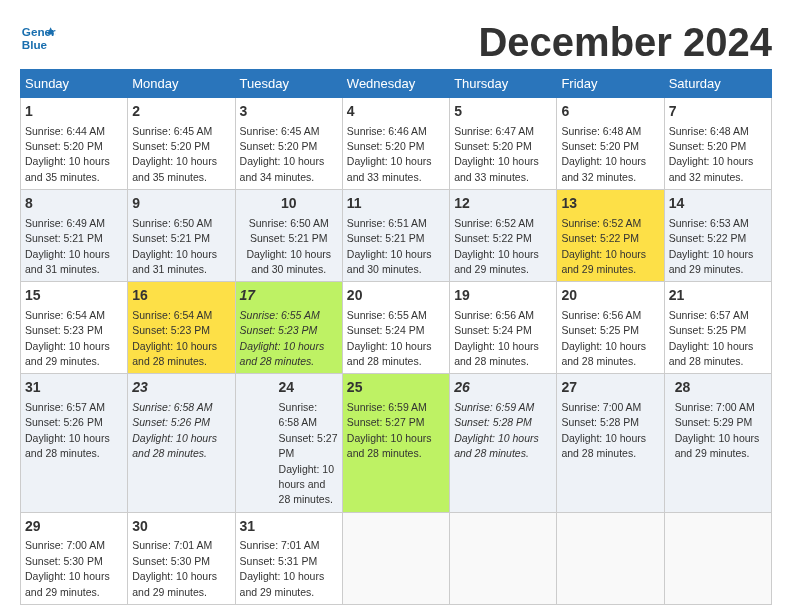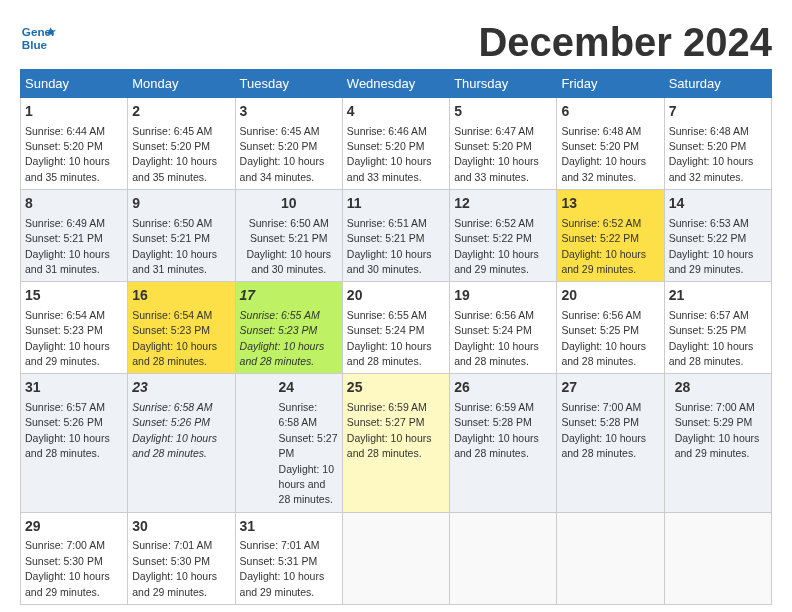--- a/index.html
+++ b/index.html
@@ -197,25 +197,25 @@
         <span class="day-info">Sunrise: 6:57 AM<br>Sunset: 5:26 PM<br>Daylight: 10 hours and 28 minutes.</span>
       </td>
           <td style="background-color: rgb(238, 242, 247); font-style: italic;">
         <span class="day-num">23</span>
         <span class="day-info">Sunrise: 6:58 AM<br>Sunset: 5:26 PM<br>Daylight: 10 hours and 28 minutes.</span>
       </td>
           <td style="background-color: rgb(238, 242, 247); padding-left: 43px;">
         <span class="day-num">24</span>
         <span class="day-info">Sunrise: 6:58 AM<br>Sunset: 5:27 PM<br>Daylight: 10 hours and 28 minutes.</span>
       </td>
-          <td style="background-color: #fef9c3; margin-top: 48px;">
+          <td style="background-color: #bef264; margin-top: 48px;">
         <span class="day-num">25</span>
         <span class="day-info">Sunrise: 6:59 AM<br>Sunset: 5:27 PM<br>Daylight: 10 hours and 28 minutes.</span>
       </td>
-          <td style="background-color: rgb(238, 242, 247);">
+          <td style="background-color: rgb(238, 242, 247); font-style: italic;">
         <span class="day-num">26</span>
         <span class="day-info">Sunrise: 6:59 AM<br>Sunset: 5:28 PM<br>Daylight: 10 hours and 28 minutes.</span>
       </td>
           <td style="background-color: rgb(238, 242, 247);">
         <span class="day-num">27</span>
         <span class="day-info">Sunrise: 7:00 AM<br>Sunset: 5:28 PM<br>Daylight: 10 hours and 28 minutes.</span>
       </td>
           <td style="background-color: rgb(238, 242, 247); padding-left: 10px;">
         <span class="day-num">28</span>
         <span class="day-info">Sunrise: 7:00 AM<br>Sunset: 5:29 PM<br>Daylight: 10 hours and 29 minutes.</span>

